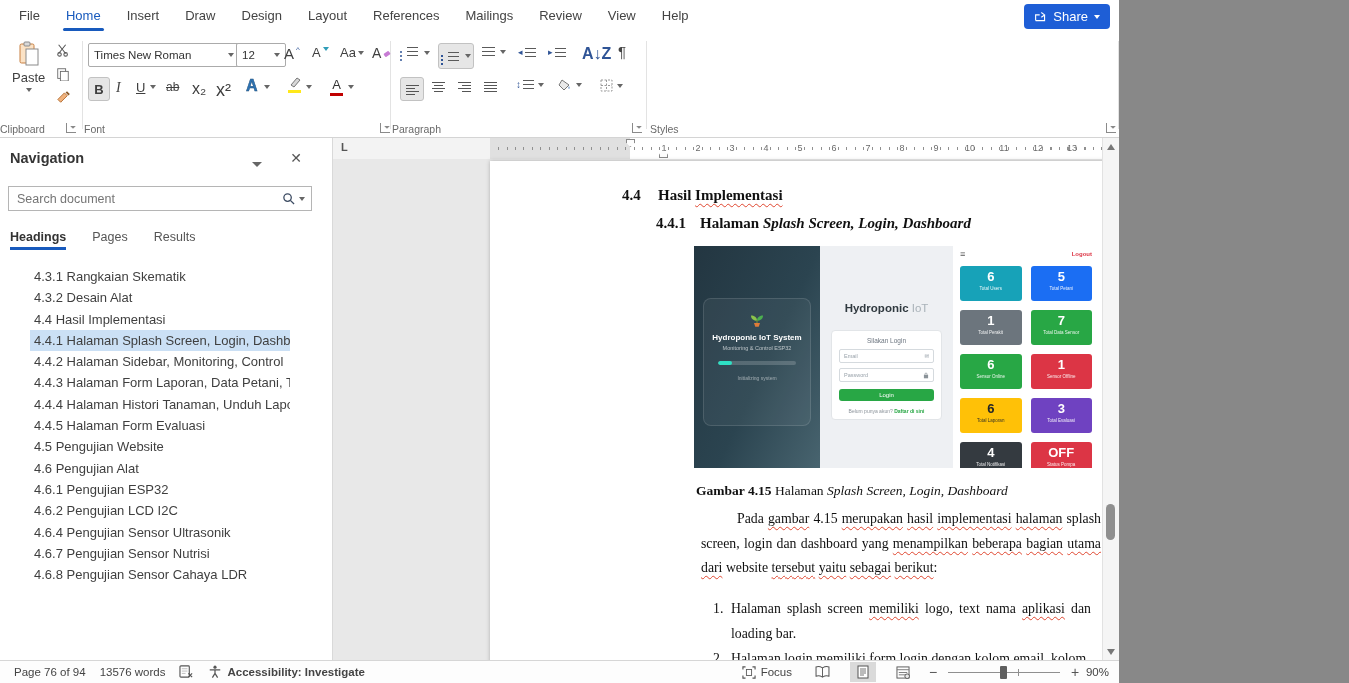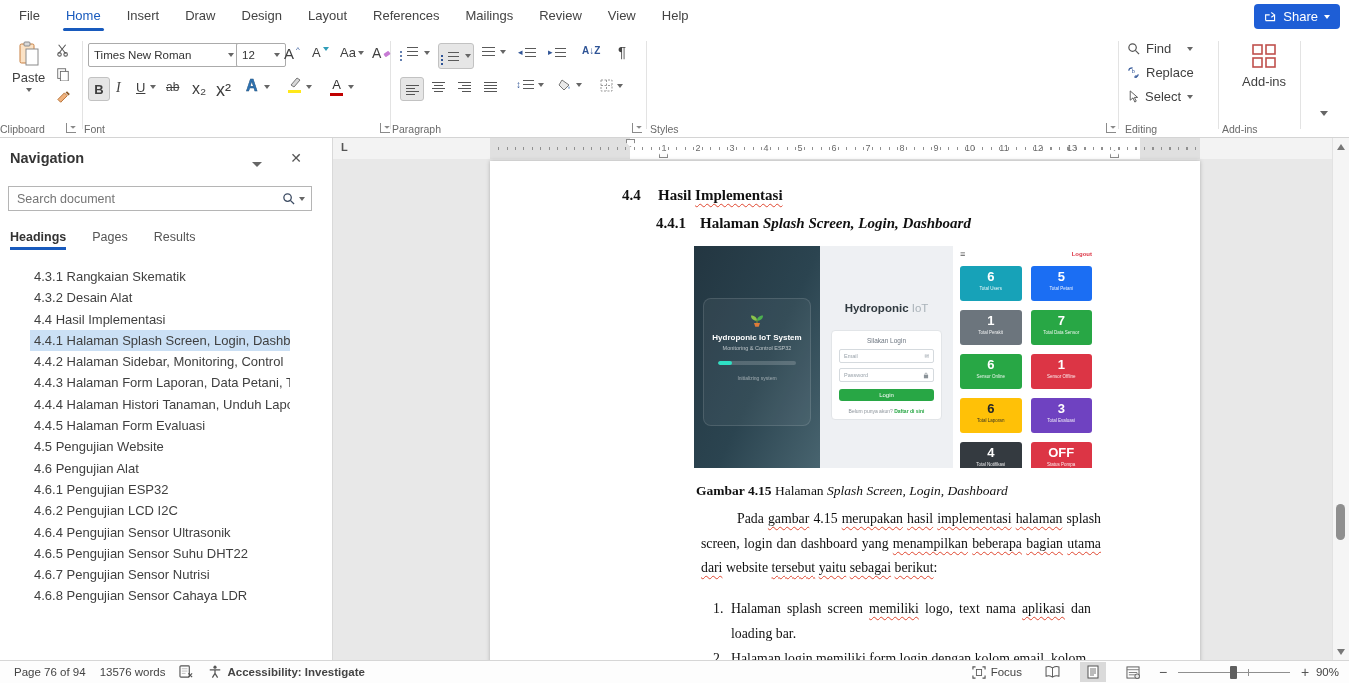--- a/index.html
+++ b/index.html
@@ -1,16 +1,16 @@
 <!DOCTYPE html>
 <html><head>
 <meta charset="utf-8">
 <style>
   html,body{margin:0;padding:0;background:#888;}
-  #root{position:relative;width:1349px;height:683px;background:#fff;overflow:hidden;
+  #root{position:relative;width:1119px;height:683px;background:#fff;overflow:hidden;
         font-family:"Liberation Sans",sans-serif;font-size:12px;color:#3b3b3b;}
   
   #tabbar{position:absolute;top:0;left:0;right:0;height:33px;background:#fff;}
   #tabs{display:flex;align-items:stretch;padding-left:6px;height:33px;}
   .tab{padding:0 13px;line-height:31px;font-size:13px;color:#444;cursor:default;position:relative;}
   .tab.active{color:#185abd;}
   .tab.active::after{content:"";position:absolute;left:10px;right:10px;bottom:2px;height:3px;background:#185abd;border-radius:2px;}
   #share{position:absolute;right:9px;top:4px;height:25px;padding:0 10px;border-radius:4px;
          display:flex;align-items:center;gap:6px;color:#fff;font-size:13px;}
   .dd{width:0;height:0;border-left:3.5px solid transparent;border-right:3.5px solid transparent;border-top:4px solid #666;display:inline-block;}
@@ -295,21 +295,21 @@
           <span class="dd" style="margin-left:3px"></span>
         </div>
       <div class="rbtn" style="left:126px;top:14px">
           <span style="color:#2f5496;font-size:9px">◂</span>
           <span class="lines"></span>
         </div>
       <div class="rbtn" style="left:156px;top:14px">
           <span style="color:#2f5496;font-size:9px">▸</span>
           <span class="lines"></span>
         </div>
-      <div class="rbtn" style="left:190px;top:12px;font-size:10px;font-weight:bold">
+      <div class="rbtn" style="left:190px;top:12px;font-size:16px;font-weight:bold">
           <span style="color:#2f5496">A↓Z</span>
         </div>
       <div class="rbtn" style="left:226px;top:10px;font-size:15px;color:#444">
           <span>¶</span>
         </div>
 
       <div class="rbtn boxed" style="left:8px;top:44px;width:22px;height:22px">
           <span class="al l">
             <i></i>
             <i></i>
@@ -439,21 +439,20 @@
         <li class="selected">4.4.1 Halaman Splash Screen, Login, Dashboard</li>
         <li>4.4.2 Halaman Sidebar, Monitoring, Control</li>
         <li>4.4.3 Halaman Form Laporan, Data Petani, Tamb...</li>
         <li>4.4.4 Halaman Histori Tanaman, Unduh Laporan,...</li>
         <li>4.4.5 Halaman Form Evaluasi</li>
         <li>4.5 Pengujian Website</li>
         <li>4.6 Pengujian Alat</li>
         <li>4.6.1 Pengujian ESP32</li>
         <li>4.6.2 Pengujian LCD I2C</li>
         <li>4.6.4 Pengujian Sensor Ultrasonik</li>
-        <li>4.6.5 Pengujian Sensor Suhu DHT22</li>
         <li>4.6.7 Pengujian Sensor Nutrisi</li>
         <li>4.6.8 Pengujian Sensor Cahaya LDR</li>
       </ul>
   </div>
 
   <div id="doc">
     <div id="ruler">
       <div class="pagezone"></div>
       <div class="textzone"></div>
       <div class="ticks"></div>

